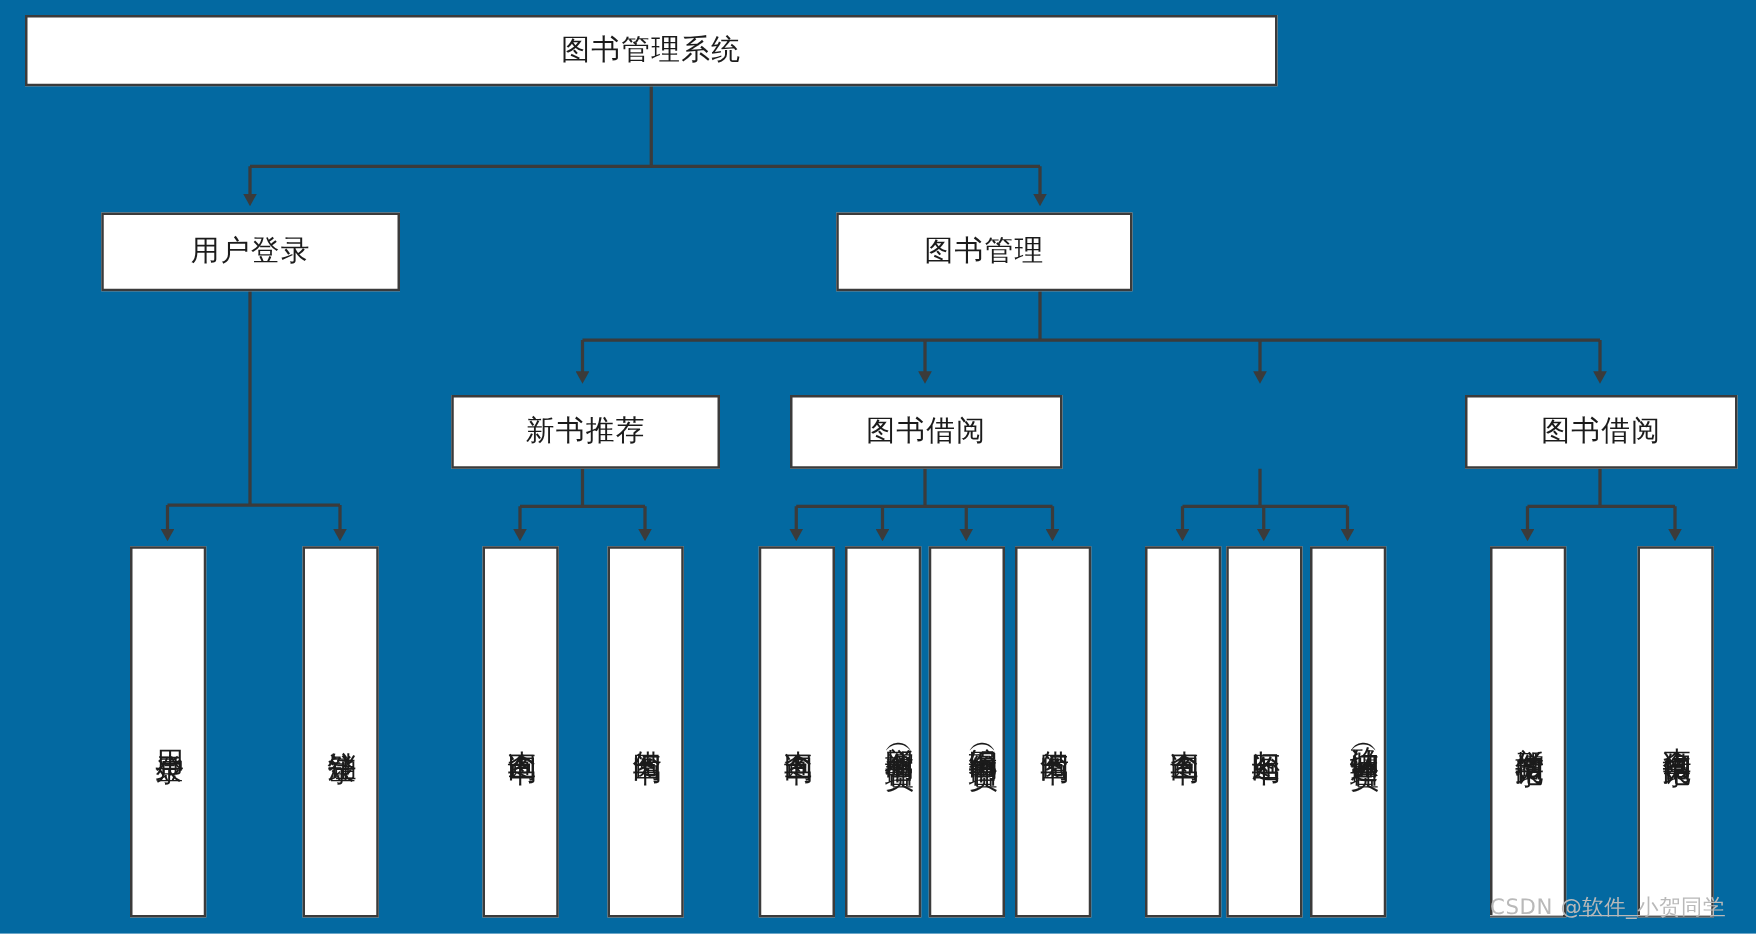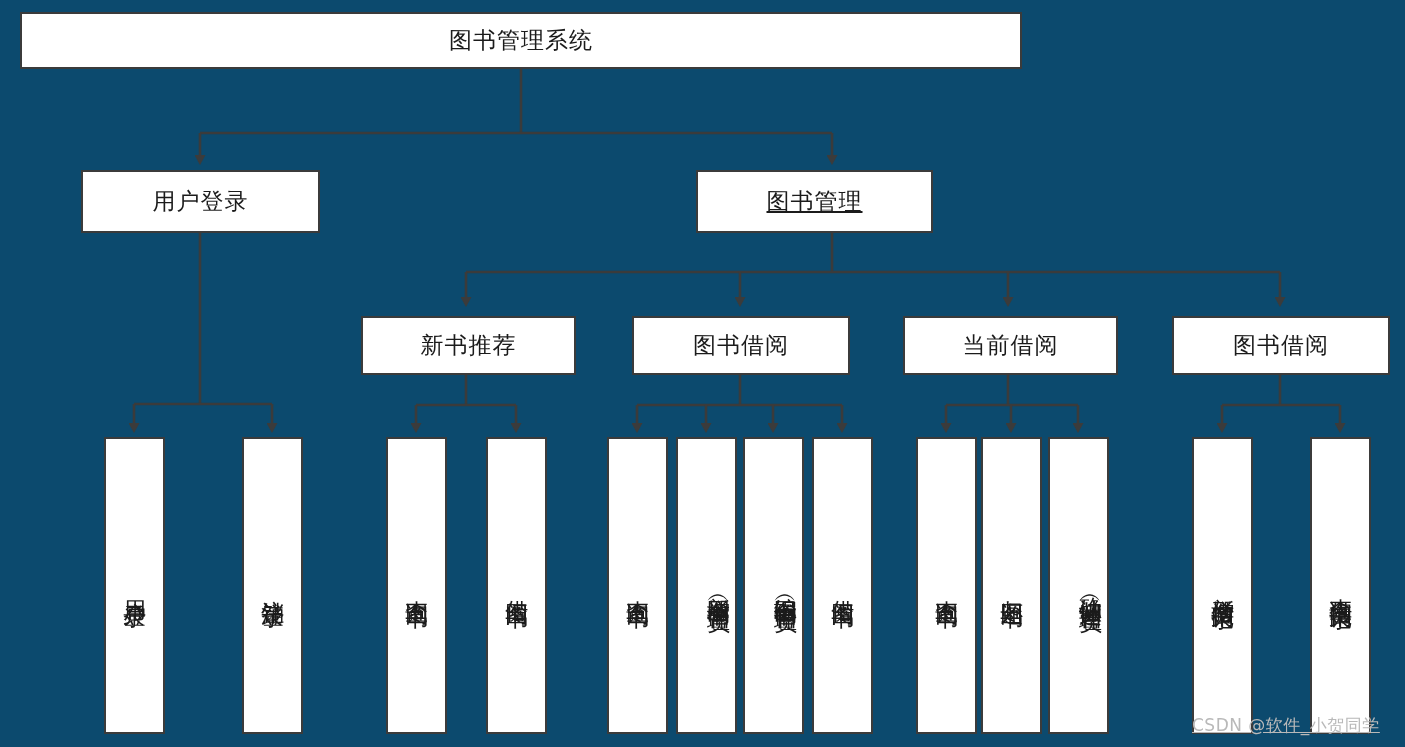--- a/index.html
+++ b/index.html
@@ -7,21 +7,21 @@
     padding: 0;
     background: #ffffff;
   }
   body {
     font-family: "DejaVu Sans", "Liberation Sans", sans-serif;
   }
   #canvas {
     position: relative;
     width: 1405px;
     height: 747px;
-    background: #0c4a6e;
+    background: #0369a1;
     overflow: hidden;
   }
   svg.wires {
     position: absolute;
     left: 0;
     top: 0;
     width: 1405px;
     height: 747px;
     pointer-events: none;
   }
@@ -122,25 +122,24 @@
       <path d="M1280,375 L1280,405"></path>
       <path d="M1222,405 L1340,405"></path>
       <path d="M1222,405 L1222,424" marker-end="url(#arrow)"></path>
       <path d="M1340,405 L1340,424" marker-end="url(#arrow)"></path>
     </g>
   </svg>
 
   <div class="node node-h" style="left:20px; top:12px; width:1002px; height:57px;">图书管理系统</div>
 
   <div class="node node-h" style="left:81px; top:170px; width:239px; height:63px;">用户登录</div>
-  <div class="node node-h" style="left:696px; top:170px; width:237px; height:63px;text-decoration:underline;">图书管理</div>
+  <div class="node node-h" style="left:669px; top:170px; width:237px; height:63px;">图书管理</div>
 
   <div class="node node-h" style="left:632px; top:316px; width:218px; height:59px;">图书借阅</div>
   <div class="node node-h" style="left:361px; top:316px; width:215px; height:59px;">新书推荐</div>
-  <div class="node node-h" style="left:903px; top:316px; width:215px; height:59px;">当前借阅</div>
   <div class="node node-h" style="left:1172px; top:316px; width:218px; height:59px;">图书借阅</div>
 
   <div class="node node-v vmid" style="left:104px; top:437px; width:61px; height:297px;">用户登录</div>
   <div class="node node-v vmid" style="left:242px; top:437px; width:61px; height:297px;">注销登录</div>
 
   <div class="node node-v vmid" style="left:386px; top:437px; width:61px; height:297px;">查询图书</div>
   <div class="node node-v vmid" style="left:486px; top:437px; width:61px; height:297px;">借阅图书</div>
 
   <div class="node node-v vmid" style="left:607px; top:437px; width:61px; height:297px;">查询图书</div>
   <div class="node node-v vtop" style="left:676px; top:437px; width:61px; height:297px;">新增图书（管理员）</div>

